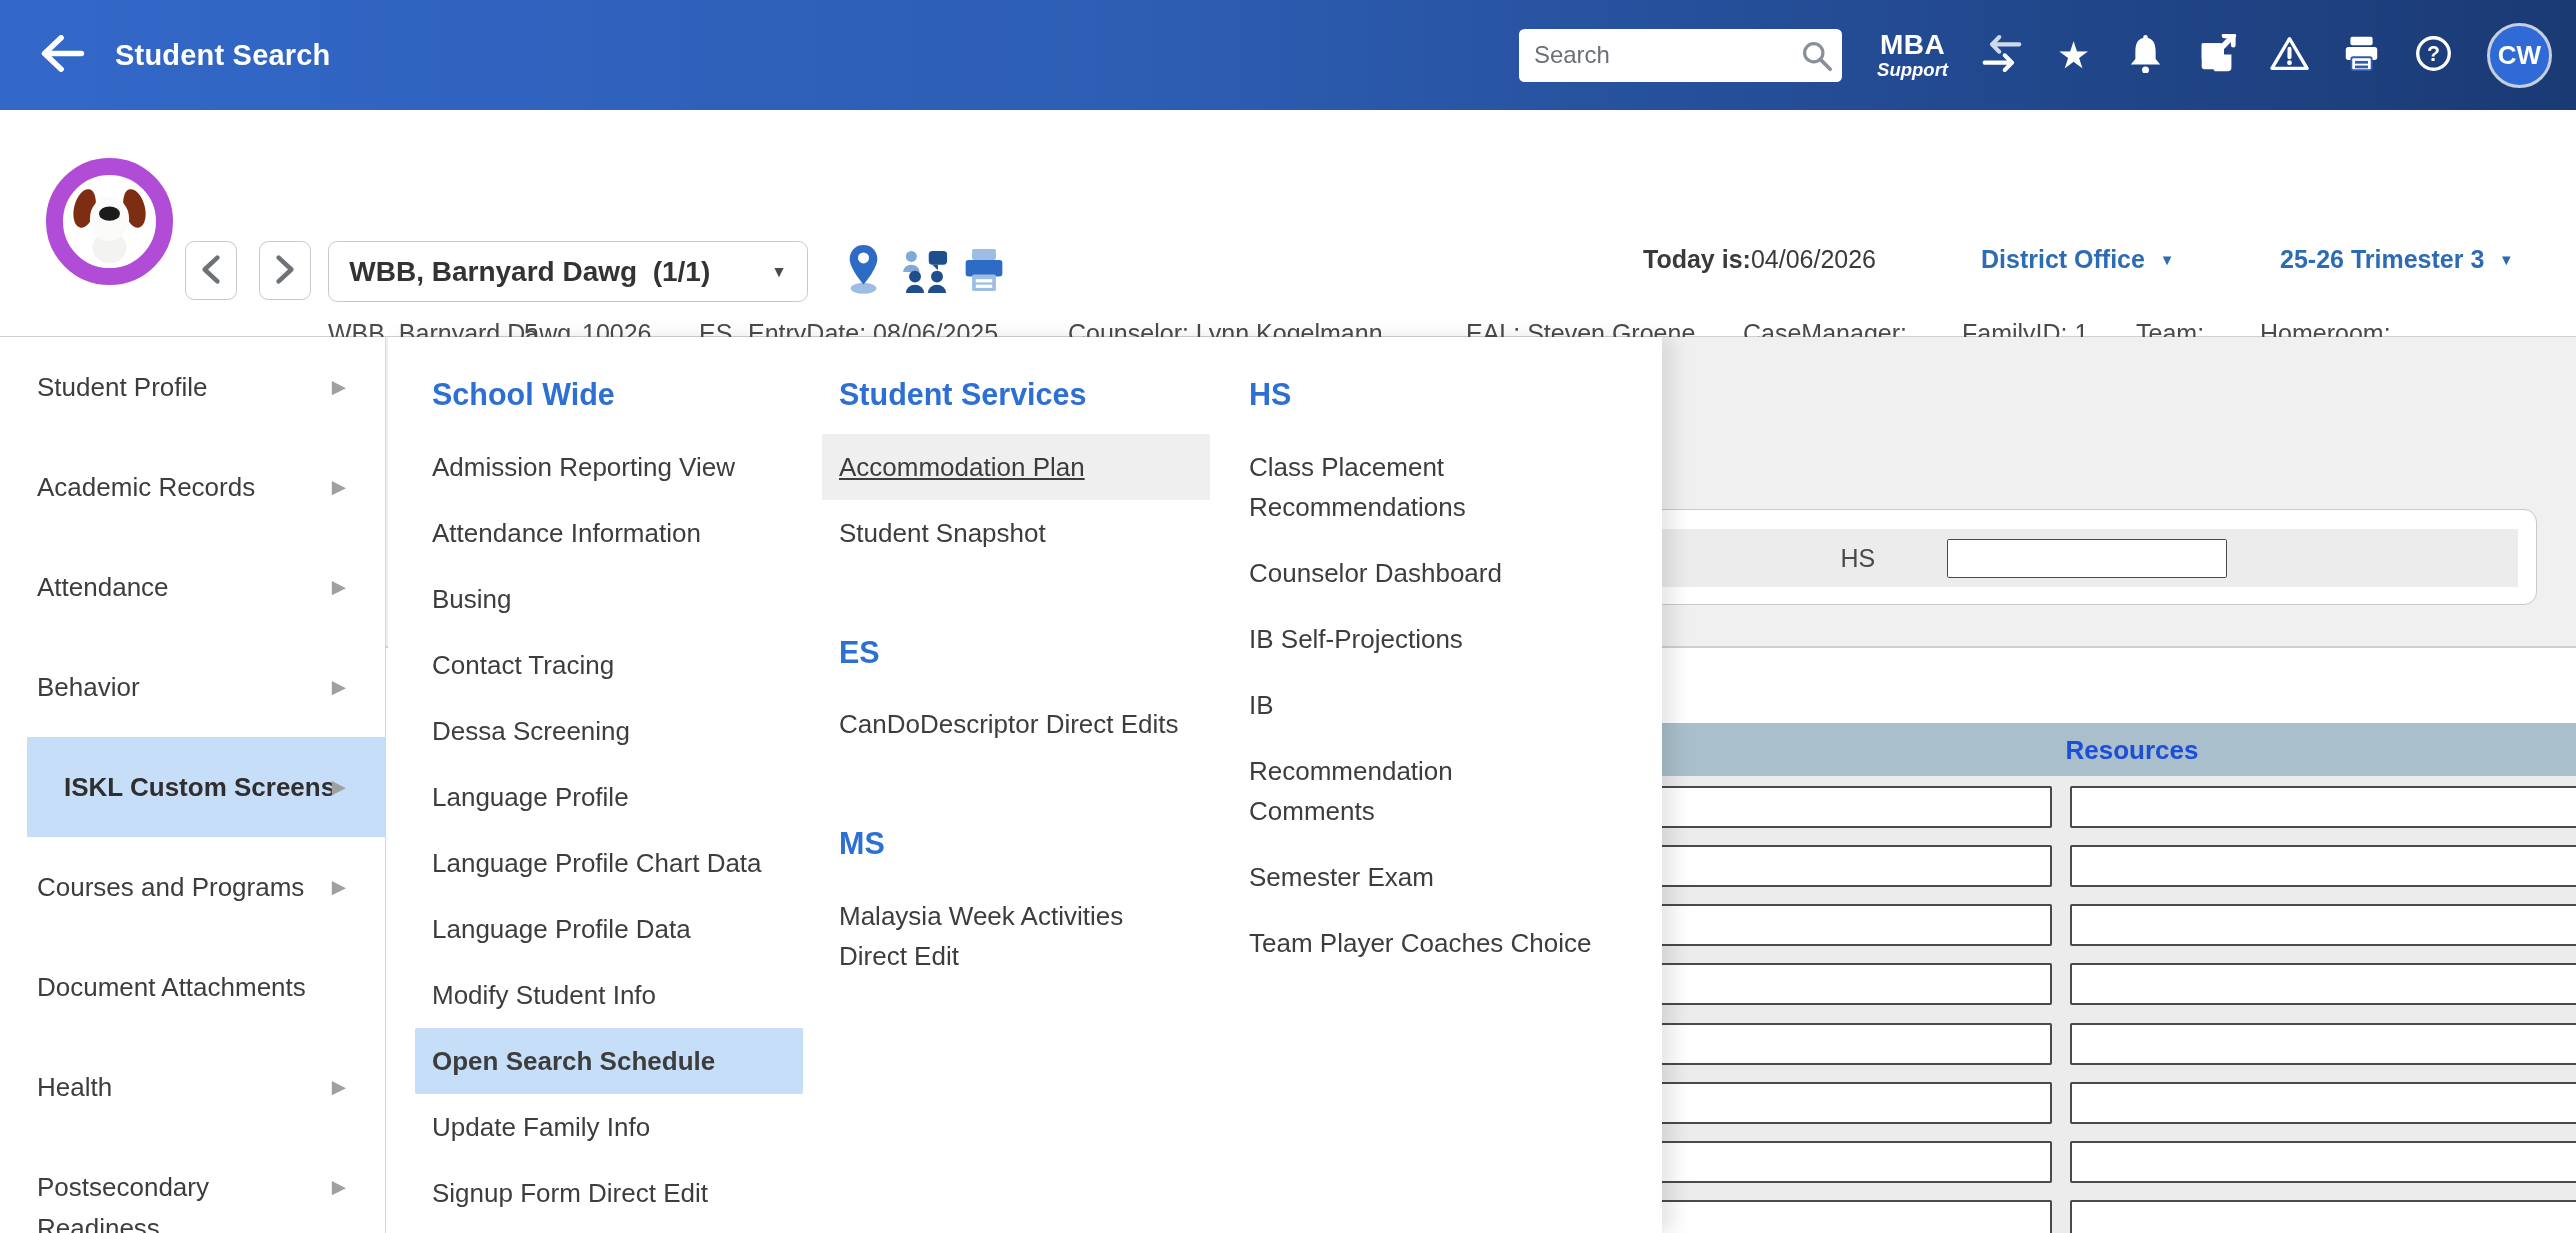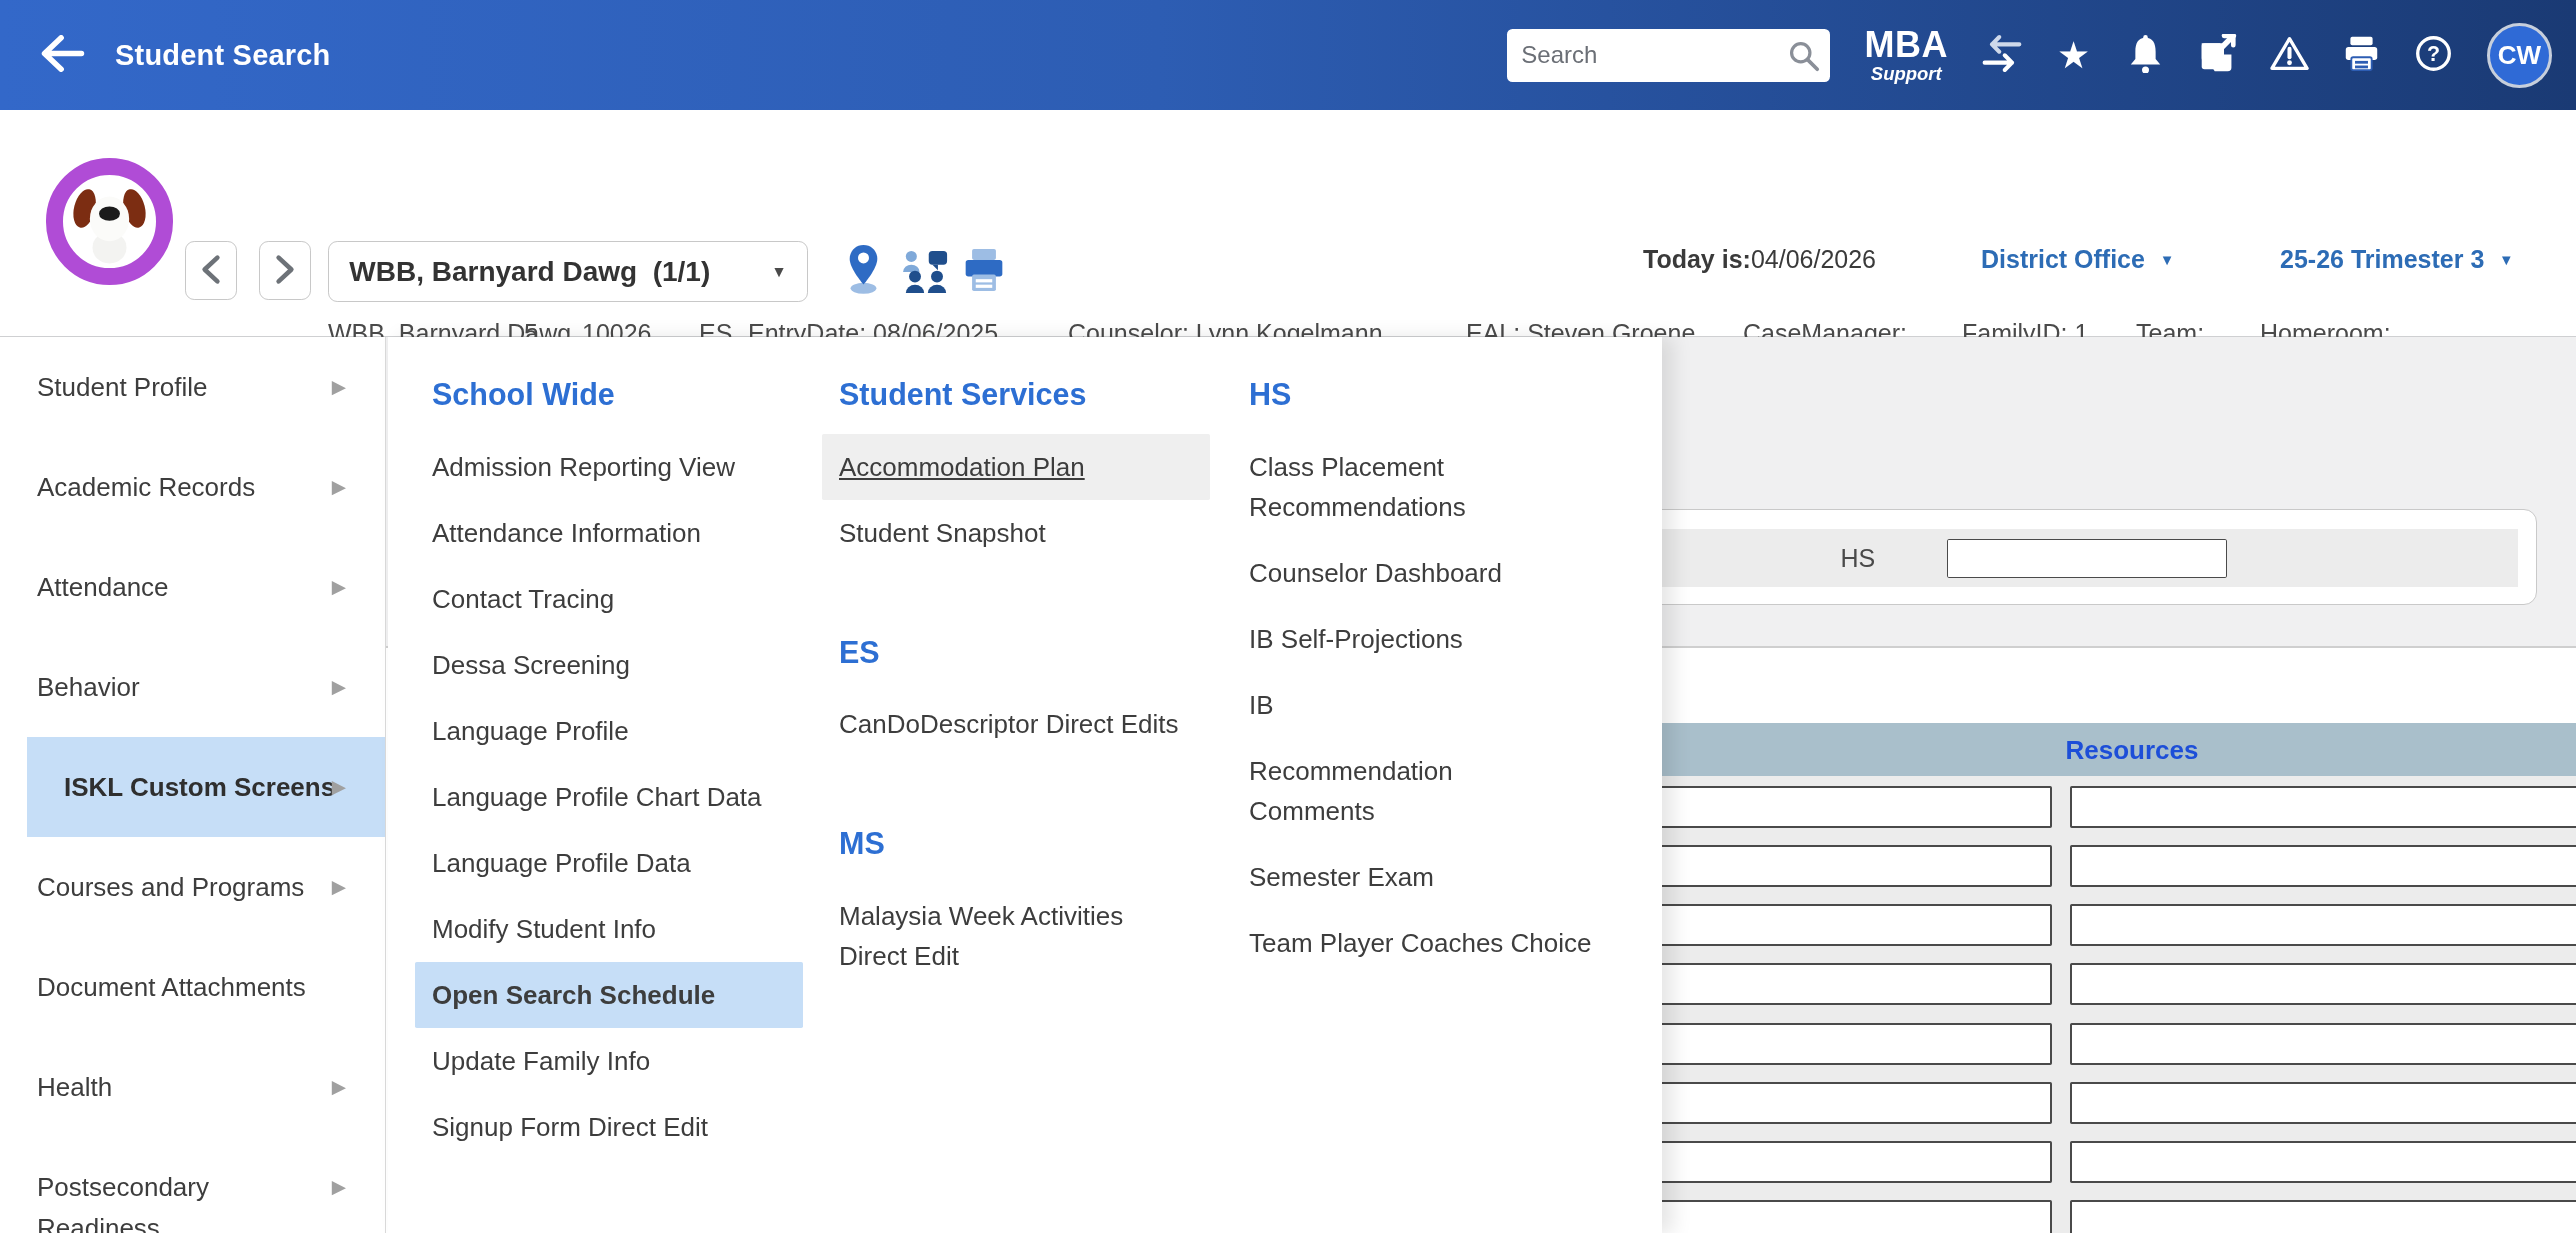--- a/index.html
+++ b/index.html
@@ -20,21 +20,21 @@
   .topbar-right { position:absolute; right:24px; top:0; height:100%; display:flex; align-items:center; gap:35px; }
   .search-wrap { position:relative; }
   .search-wrap input {
     width:323px; height:53px; border:none; border-radius:5.5px; background:#fff;
     font-size:24px; color:#444; padding:0 48px 0 14.8px; outline:none;
     font-family:"Liberation Sans","DejaVu Sans",sans-serif;
   }
   .search-wrap input::placeholder { color:#6b6f76; }
   .search-icon { position:absolute; right:9.2px; top:10.2px; }
   .mba { color:#fff; text-align:center; line-height:1; }
-  .mba .l1 { font-size:36px; font-weight:700; display:block; letter-spacing:0.5px; }
+  .mba .l1 { font-size:28px; font-weight:700; display:block; letter-spacing:0.5px; }
   .mba .l2 { font-size:18.5px; font-weight:700; font-style:italic; display:block; margin-top:1.8px; }
   .tb-icon { background:none; border:none; cursor:pointer; display:flex; align-items:center; justify-content:center; width:37px; height:41px; }
   .tb-star { color:#fff; font-size:37px; line-height:1; }
   .avatar {
     width:65px; height:65px; border-radius:50%; background:#2f6ad6; border:3.7px solid #c7cfdc;
     color:#fff; font-size:26px; font-weight:700; display:flex; align-items:center; justify-content:center; cursor:pointer;
   }
 
   
   .student-header { position:absolute; left:0; top:110px; width:100%; height:227px; background:#fff; border-bottom:1.8px solid #cfd0d2; }
@@ -412,20 +412,21 @@
         <span class="side-label">Postsecondary
 Readiness</span>
         <span class="side-arrow">▶</span>
       </div>
     </aside>
   <div class="megamenu" id="megamenu">
       <div class="menu-col col0">
         <div class="menu-header">School Wide</div>
         <div class="menu-item">Admission Reporting View</div>
         <div class="menu-item">Attendance Information</div>
+        <div class="menu-item">Busing</div>
         <div class="menu-item">Contact Tracing</div>
         <div class="menu-item">Dessa Screening</div>
         <div class="menu-item">Language Profile</div>
         <div class="menu-item">Language Profile Chart Data</div>
         <div class="menu-item">Language Profile Data</div>
         <div class="menu-item">Modify Student Info</div>
         <div class="menu-item selected">Open Search Schedule</div>
         <div class="menu-item">Update Family Info</div>
         <div class="menu-item">Signup Form Direct Edit</div>
       </div>

